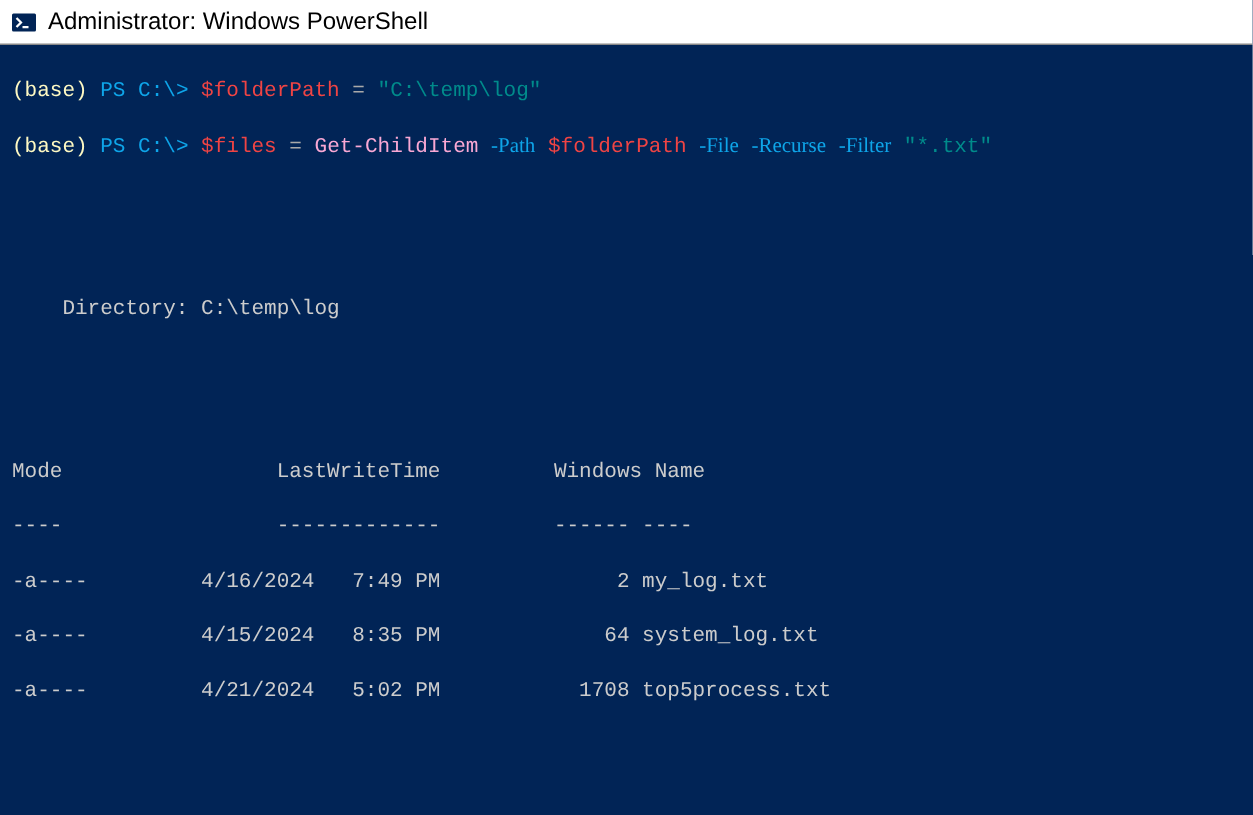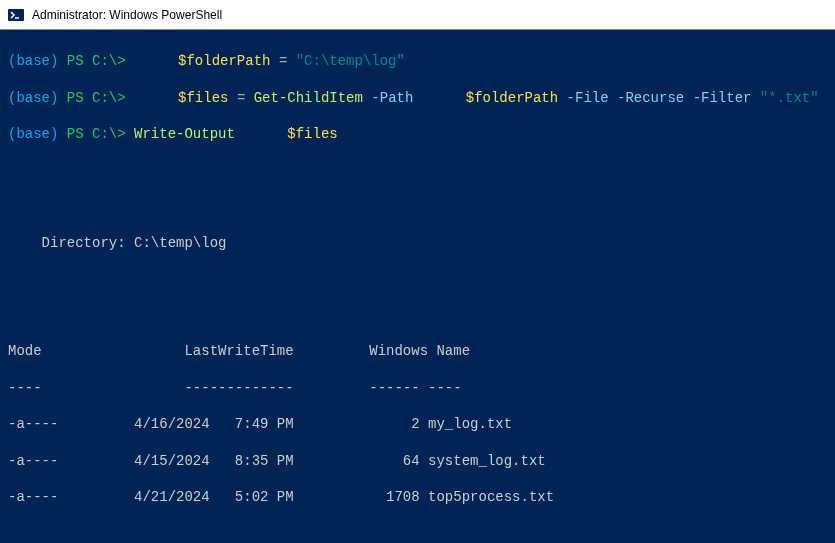--- a/index.html
+++ b/index.html
@@ -12,69 +12,68 @@
       overflow: hidden;
     }
     .titlebar {
       height: 30px;
       background: #fff;
       border-bottom: 1px solid #888;
       display: flex;
       align-items: center;
       padding-left: 8px;
       font-family: 'Segoe UI', Tahoma, sans-serif;
-      font-size: 12px;
+      font-size: 16px;
       color: #000;
     }
     .titlebar-icon {
       width: 16px;
       height: 16px;
       margin-right: 8px;
       display: inline-flex;
       align-items: center;
       justify-content: center;
     }
     .console {
       background: #012456;
       color: #cccccc;
       width: 835px;
       height: 513px;
       padding: 4px 8px;
       line-height: 1.3;
       white-space: pre;
       overflow: hidden;
     }
-    .prompt-env { color: #0ea5e9; }
-    .prompt-path { color: #22c55e; }
-    .ps-var { color: #fde047; margin-left: 44px; }
+    .prompt-env { color: #fef9c3; }
+    .prompt-path { color: #0ea5e9; }
+    .ps-var { color: #ef4444; }
     .ps-op { color: #a9a9a9; }
     .ps-str { color: #008b8b; }
-    .ps-cmd { color: #bef264; }
-    .ps-param { color: #7dd3fc; }
+    .ps-cmd { color: #f9a8d4; }
+    .ps-param { color: #0ea5e9; font-family: Liberation Serif, serif; }
     .row { display: block; }
     .blank { height: 18px; }
   </style>
 </head>
 <body>
 
 <div class="titlebar">
   <span class="titlebar-icon">
     <svg width="16" height="16" viewBox="0 0 16 16">
       <rect x="0" y="2" width="16" height="12" rx="1" fill="#012456"></rect>
       <path d="M3 5 L6 8 L3 11" stroke="#fff" stroke-width="1.5" fill="none"></path>
       <line x1="7" y1="11" x2="11" y2="11" stroke="#fff" stroke-width="1.5"></line>
     </svg>
   </span>
   <span>Administrator: Windows PowerShell</span>
 </div>
 
 <div class="console">
 <span class="row"><span class="prompt-env">(base)</span> <span class="prompt-path">PS</span> <span class="prompt-path">C:\&gt;</span> <span class="ps-var">$folderPath</span> <span class="ps-op">=</span> <span class="ps-str">"C:\temp\log"</span></span>
 <span class="row"><span class="prompt-env">(base)</span> <span class="prompt-path">PS</span> <span class="prompt-path">C:\&gt;</span> <span class="ps-var">$files</span> <span class="ps-op">=</span> <span class="ps-cmd">Get-ChildItem</span> <span class="ps-param">-Path</span> <span class="ps-var">$folderPath</span> <span class="ps-param">-File</span> <span class="ps-param">-Recurse</span> <span class="ps-param">-Filter</span> <span class="ps-str">"*.txt"</span></span>
-<span class="row"><span class="prompt-env">(base)</span> <span class="prompt-path">PS</span> <span class="prompt-path">C:\&gt;</span> <span class="ps-cmd">Write-Output</span> <span class="ps-var">$files</span></span>
 <div class="blank"></div>
 <div class="blank"></div>
 <span class="row">    Directory: C:\temp\log</span>
 <div class="blank"></div>
 <div class="blank"></div>
 <span class="row">Mode                 LastWriteTime         Windows Name</span>
 <span class="row">----                 -------------         ------ ----</span>
 <span class="row">-a----         4/16/2024   7:49 PM              2 my_log.txt</span>
 <span class="row">-a----         4/15/2024   8:35 PM             64 system_log.txt</span>
 <span class="row">-a----         4/21/2024   5:02 PM           1708 top5process.txt</span>

